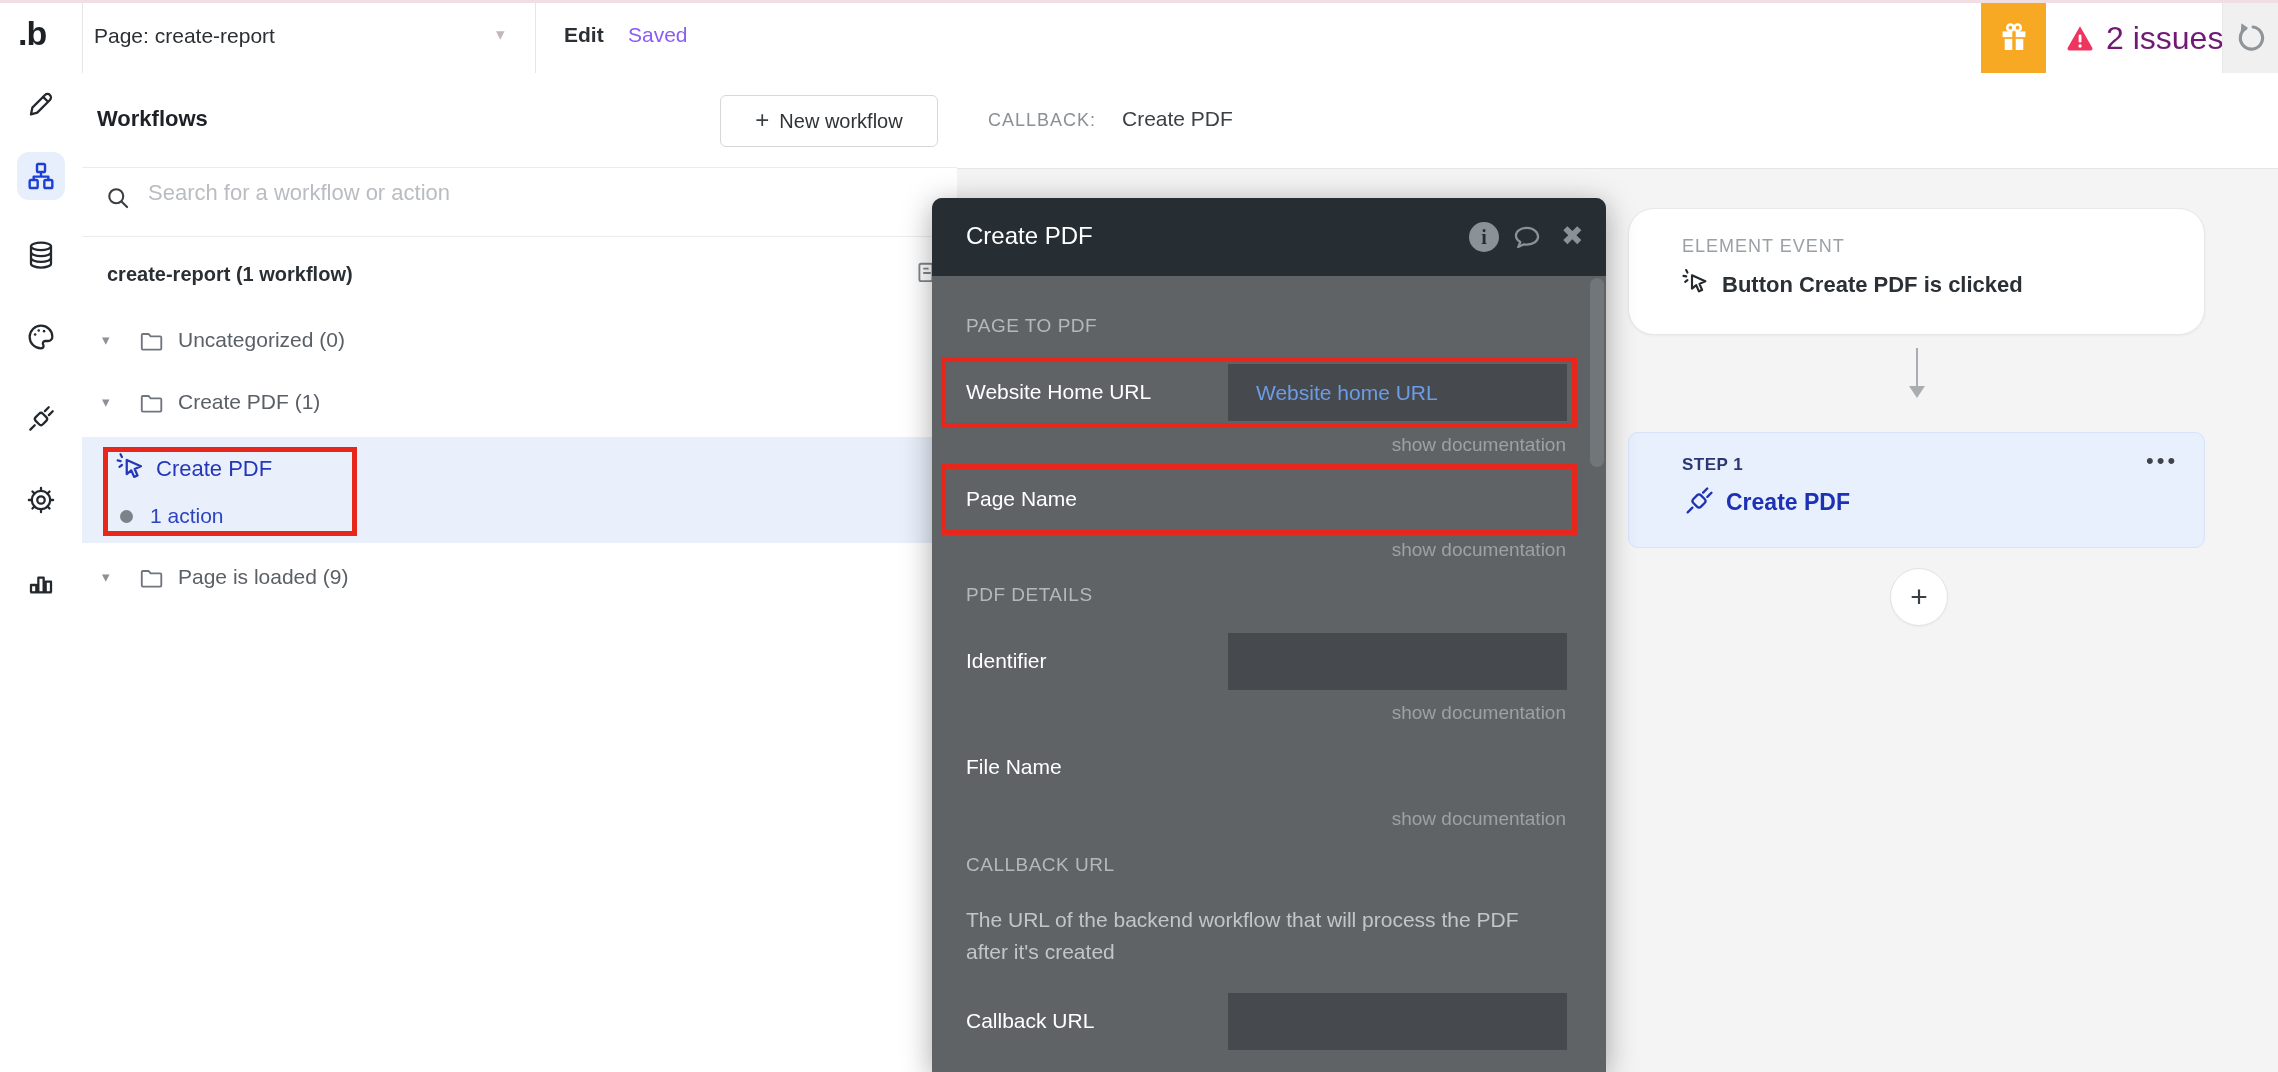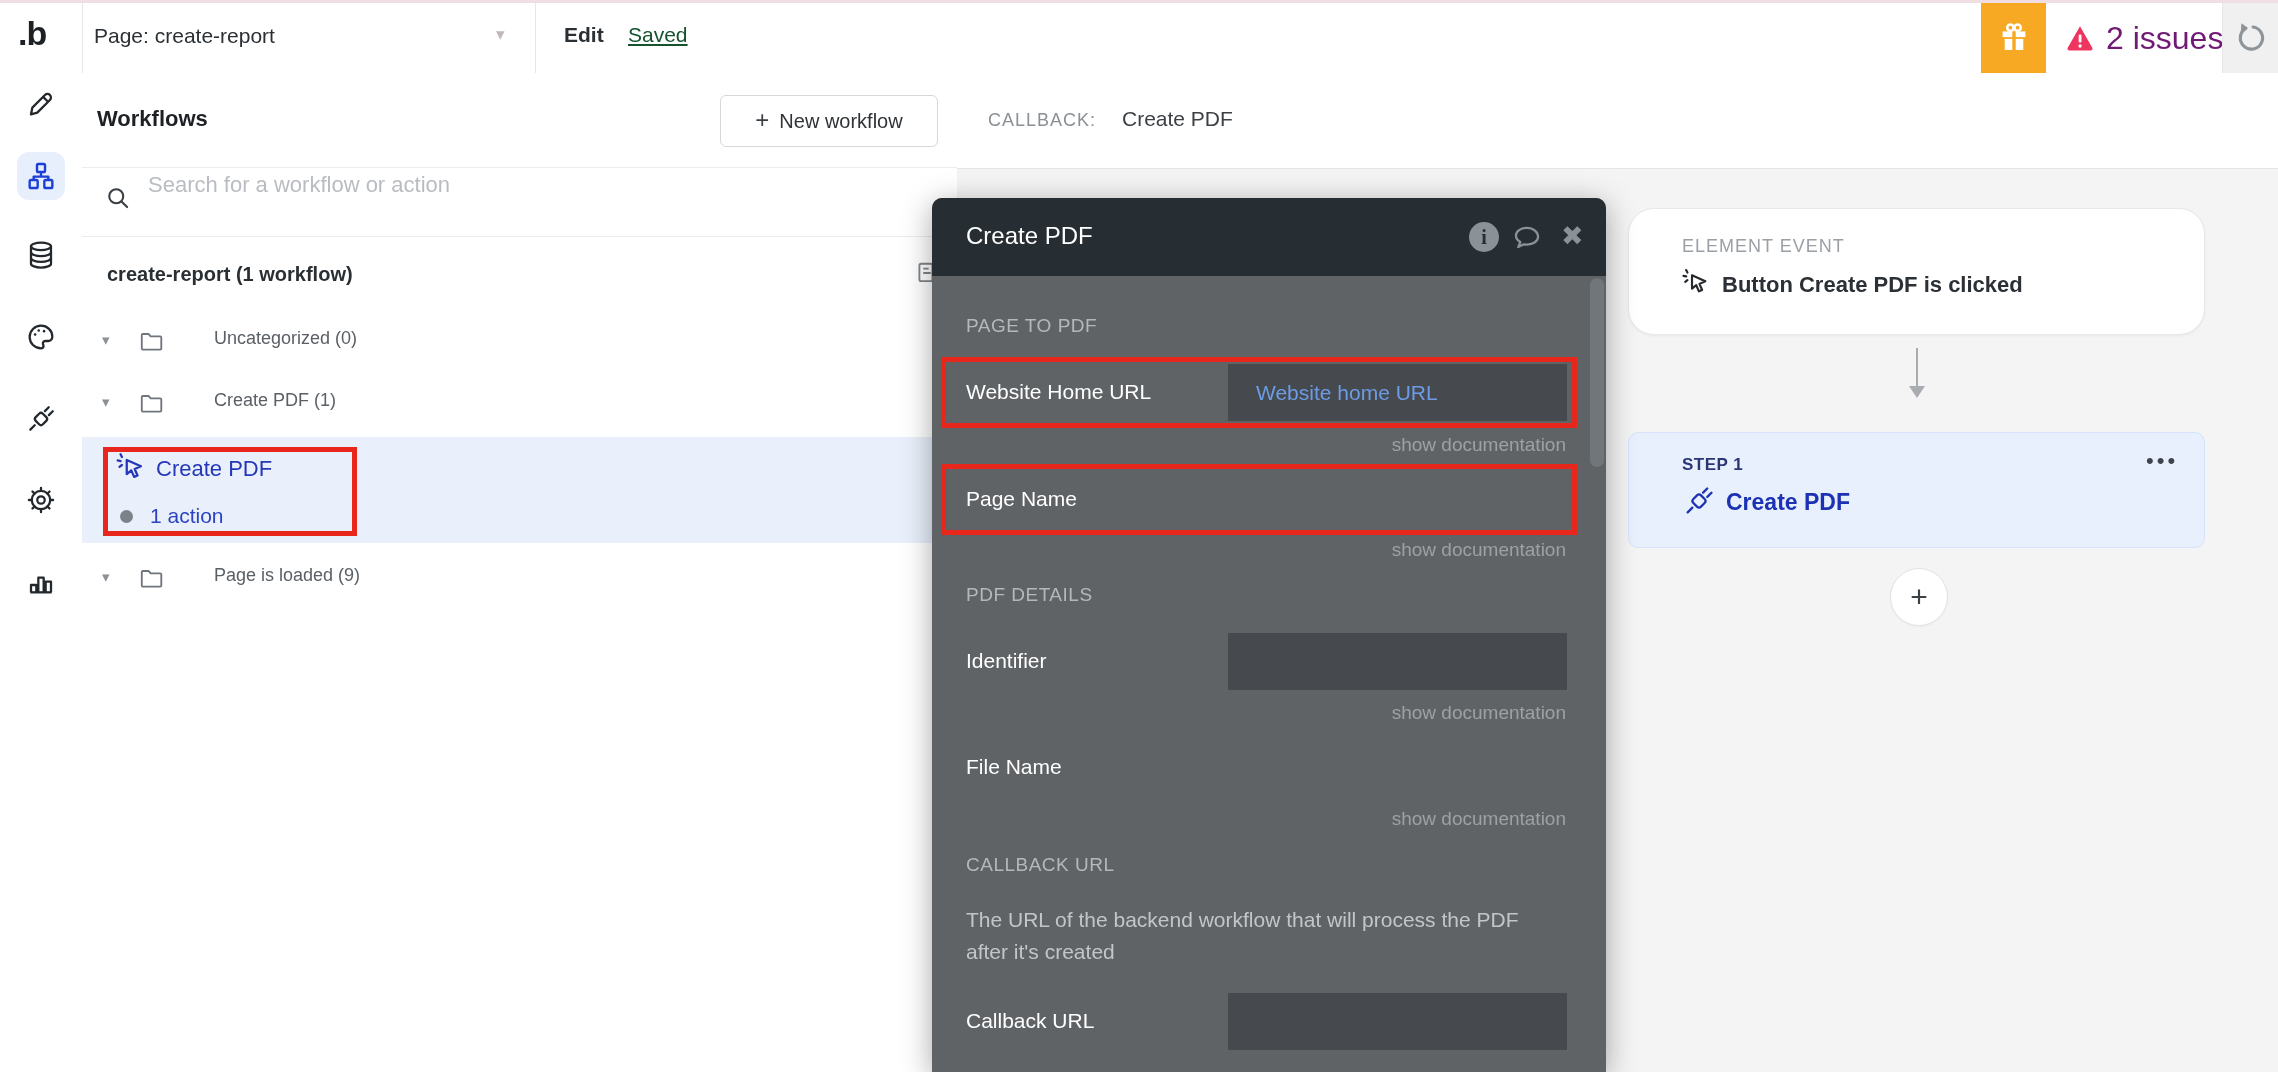--- a/index.html
+++ b/index.html
@@ -12,48 +12,48 @@
   svg{display:block;}
 
   
   .topline{left:0;top:0;width:2278px;height:3px;background:#f0dee2;}
   .topbar{left:0;top:3px;width:2278px;height:70px;background:#fff;border-bottom:1px solid #e2e2e4;}
   .logo{left:18px;top:14px;width:46px;font-size:34px;font-weight:700;color:#1d2125;letter-spacing:-1px;}
   .vdiv{top:3px;width:1px;height:70px;background:#e7e7e9;}
   .pagesel{left:94px;top:24px;font-size:21px;color:#2b3035;}
   .pagecaret{left:496px;top:24px;font-size:17px;color:#c2b7bb;}
   .editlbl{left:564px;top:23px;font-size:21px;font-weight:600;color:#2b3035;}
-  .savedlbl{left:628px;top:23px;font-size:21px;color:#14532d;text-decoration:underline;}
+  .savedlbl{left:628px;top:23px;font-size:21px;color:#8b5cf6;}
   .giftbtn{left:1981px;top:3px;width:65px;height:70px;background:#f7a923;display:flex;align-items:center;justify-content:center;cursor:pointer;}
   .issues{left:2064px;top:3px;height:70px;display:flex;align-items:center;gap:10px;cursor:pointer;}
   .issues .txt{font-size:32px;color:#701a75;}
   .refreshzone{left:2223px;top:3px;width:55px;height:70px;background:#f0f0f1;display:flex;align-items:center;justify-content:center;cursor:pointer;}
 
   
   .rail{left:0;top:73px;width:82px;height:999px;background:#fff;border-right:1px solid #e4e4e6;}
   .railicon{left:25px;width:32px;height:32px;color:#23282d;cursor:pointer;}
   .railactivebg{left:17px;top:152px;width:48px;height:48px;border-radius:12px;background:#e7eefc;}
   .railicon.active{color:#1d3fd6;}
 
   
   .panel{left:82px;top:73px;width:875px;height:999px;background:#fff;border-right:1px solid #e3e3e5;}
   .panelheaderline{left:82px;top:167px;width:875px;height:1px;background:#ececee;}
   .searchline{left:82px;top:236px;width:875px;height:1px;background:#ececee;}
   .wf-title{left:97px;top:106px;font-size:22px;font-weight:700;color:#1d2125;}
   .newwf{left:720px;top:95px;width:216px;height:50px;border:1px solid #d5d7d9;border-radius:6px;background:#fff;
          display:flex;align-items:center;justify-content:center;gap:10px;font-size:20px;color:#2f3438;cursor:pointer;}
   .newwf .plus{font-size:24px;font-weight:400;color:#3a3f44;margin-top:-2px;}
   .searchicon{left:104px;top:184px;width:28px;height:28px;color:#3a3f44;}
-  .searchinput{left:146px;top:164px;width:560px;height:40px;border:0;outline:0;font-size:22px;color:#2f3438;font-family:"Liberation Sans",sans-serif;background:transparent;}
+  .searchinput{left:146px;top:172px;width:560px;height:40px;border:0;outline:0;font-size:22px;color:#2f3438;font-family:"Liberation Sans",sans-serif;background:transparent;}
   .searchinput::placeholder{color:#b9bdc1;}
   .treetitle{left:107px;top:263px;font-size:20px;font-weight:700;color:#2a2f34;}
   .pageicon{left:914px;top:260px;width:26px;height:26px;color:#7f858b;}
   .caret{font-size:15px;color:#8b9196;}
   .foldericon{width:26px;height:26px;color:#6f757d;}
-  .treelabel{font-size:18px;color:#5a6066;margin-left:36px;}
+  .treelabel{font-size:21px;color:#5a6066;}
   .selband{left:82px;top:437px;width:875px;height:106px;background:#e9f0fb;}
   .selcursor{left:114px;top:450px;width:34px;height:34px;color:#2437b8;}
   .seltitle{left:156px;top:456px;font-size:22px;color:#2437b8;}
   .selbullet{left:120px;top:510px;width:13px;height:13px;border-radius:50%;background:#7c8287;}
   .selsub{left:150px;top:504px;font-size:21px;color:#2d43c0;}
 
   
   .wfheader{left:957px;top:73px;width:1321px;height:95px;background:#fff;border-bottom:1px solid #e5e5e7;}
   .wfh-label{left:988px;top:110px;font-size:18px;letter-spacing:1px;color:#8a9095;}
   .wfh-value{left:1122px;top:107px;font-size:21px;color:#3c4146;}

